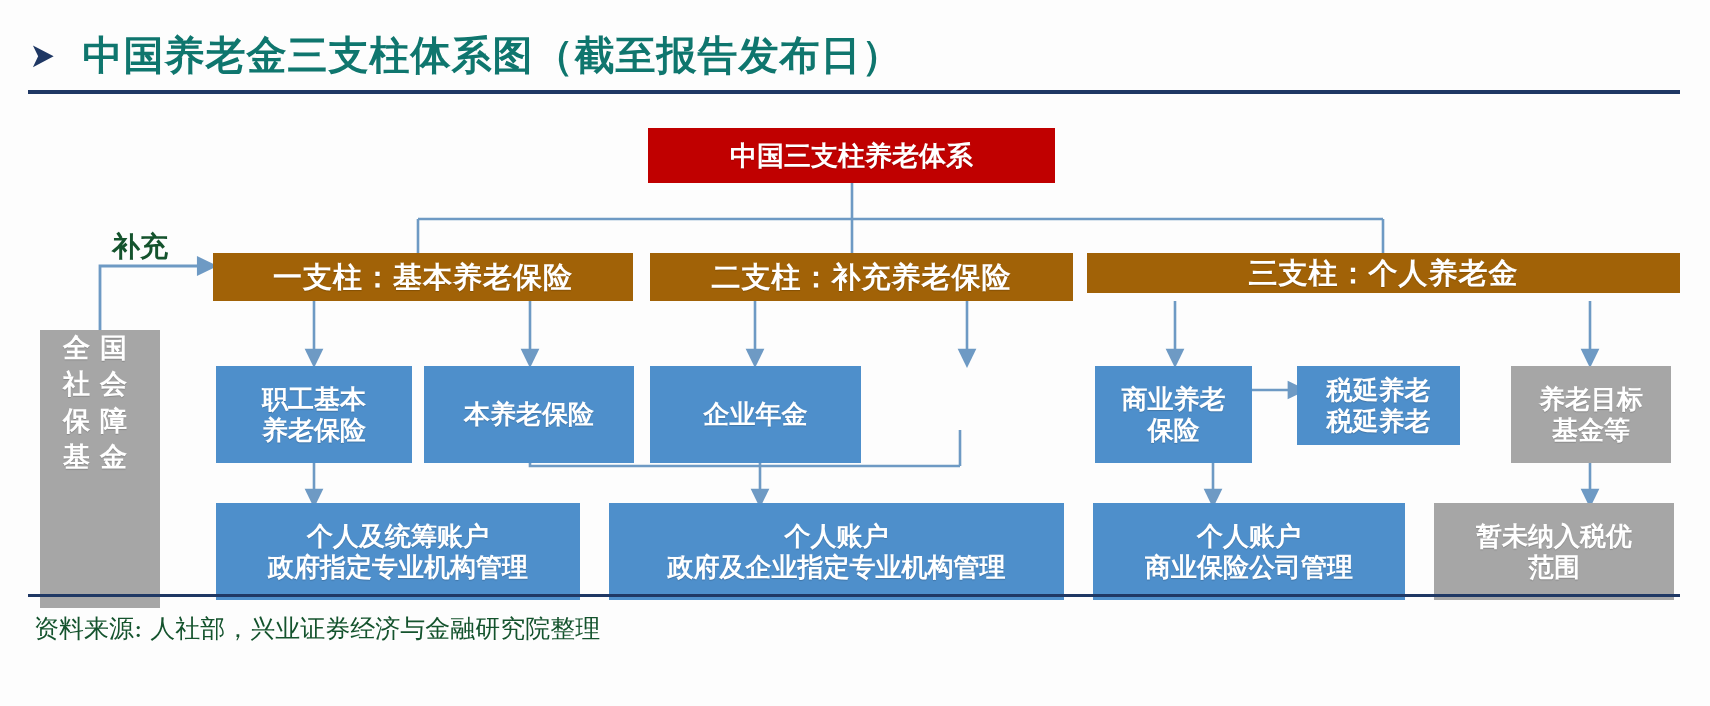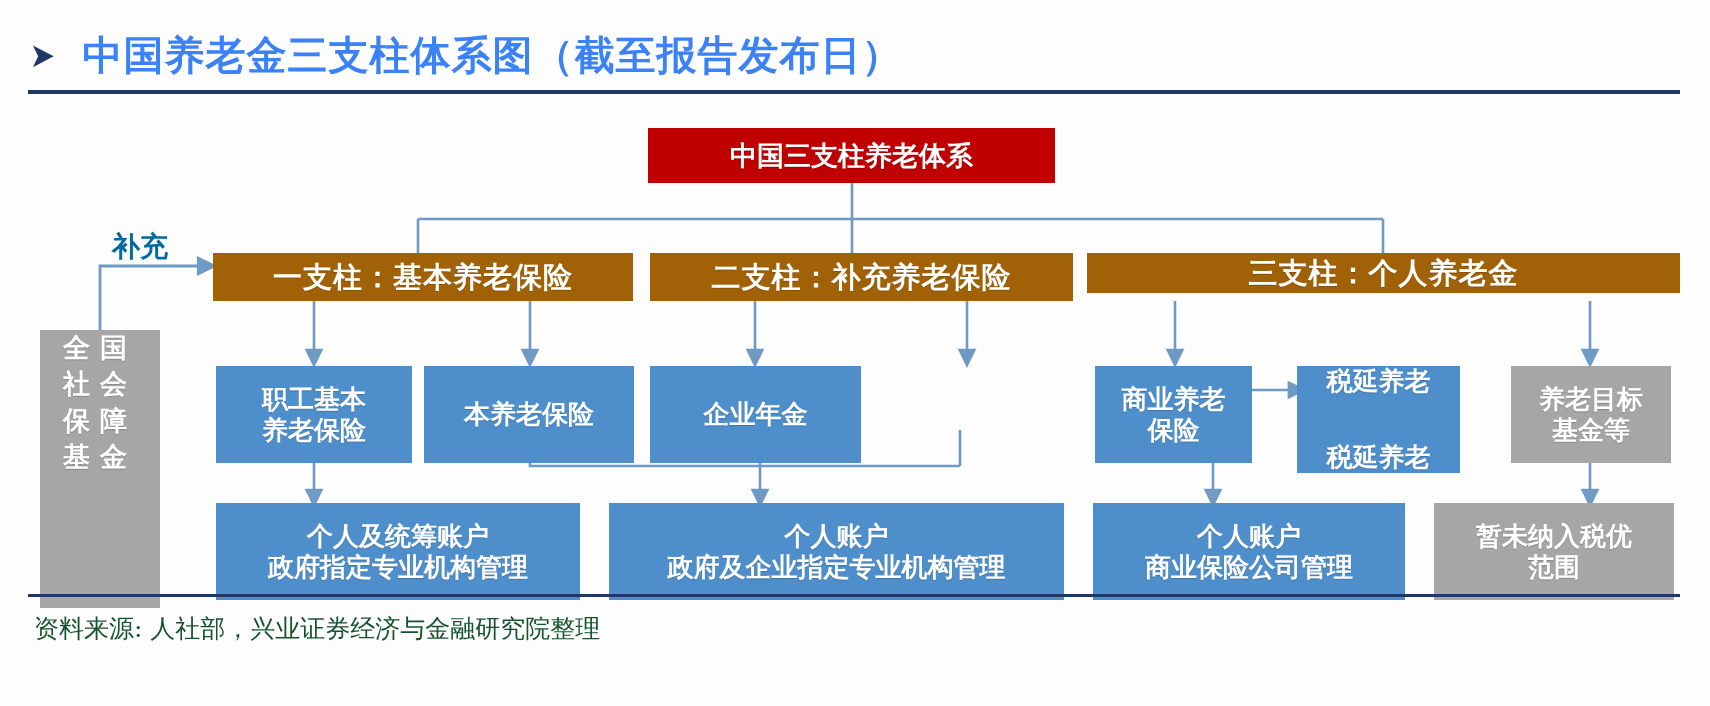--- a/index.html
+++ b/index.html
@@ -10,21 +10,21 @@
   }
   #stage{position:absolute;left:0;top:0;width:1710px;height:706px;}
 
   
   .title-row{position:absolute;left:28px;top:24px;width:1650px;height:62px;display:flex;align-items:center;}
   .bullet{
     color:#1f3864;font-size:34px;line-height:1;margin-right:26px;font-weight:bold;
     transform:scaleX(.9);
   }
   .title-text{
-    color:#3b82f6;font-size:40px;font-weight:bold;letter-spacing:1px;
+    color:#0f766e;font-size:40px;font-weight:bold;letter-spacing:1px;
     font-family:"DejaVu Serif","Liberation Serif",serif;white-space:nowrap;
   }
   .title-rule{position:absolute;left:28px;top:90px;width:1652px;height:4px;background:#1f3864;}
 
   
   .footer-rule{position:absolute;left:28px;top:594px;width:1652px;height:3px;background:#1f3864;}
   .footer-text{
     position:absolute;left:34px;top:612px;color:#14532d;font-size:25px;white-space:nowrap;
     font-family:"DejaVu Serif","Liberation Serif",serif;
   }
@@ -42,21 +42,21 @@
   .blue{background:#4E8FCB;}
   .gray{background:#A6A6A6;}
 
   .n-root{font-size:27px;}
   .n-pillar{font-size:29px;letter-spacing:1px;}
   .n-mid{font-size:26px;}
   .n-bottom{font-size:26px;}
   .n-side{font-size:27px;letter-spacing:10px;line-height:1.35;}
 
   .sidelabel{
-    position:absolute;color:#0369a1;font-size:28px;font-weight:bold;
+    position:absolute;color:#14532d;font-size:28px;font-weight:bold;
     font-family:"DejaVu Serif","Liberation Serif",serif;white-space:nowrap;
   }
 
   
   .lines{position:absolute;left:0;top:0;width:1710px;height:706px;pointer-events:none;}
 </style>
 </head>
 <body>
 
 <div id="stage">
@@ -143,21 +143,21 @@
   <div class="node blue n-mid" style="left:650px;top:366px;width:211px;height:97px;flex-direction:column;">
     <span>企业年金</span>
   </div>
 
 
   <div class="node blue n-mid" style="left:1095px;top:366px;width:157px;height:97px;flex-direction:column;">
     <span>商业养老</span>
     <span>保险</span>
   </div>
 
-  <div class="node blue n-mid" style="left:1297px;top:366px;width:163px;height:107px;flex-direction:column;justify-content:space-between;">
+  <div class="node blue n-mid" style="left:1297px;top:366px;width:163px;height:79px;flex-direction:column;">
     <span>税延养老</span>
     <span>税延养老</span>
   </div>
 
   <div class="node gray n-mid" style="left:1511px;top:366px;width:160px;height:97px;flex-direction:column;">
     <span>养老目标</span>
     <span>基金等</span>
   </div>
 
   <div class="node blue n-bottom" style="left:216px;top:503px;width:364px;height:97px;flex-direction:column;">

